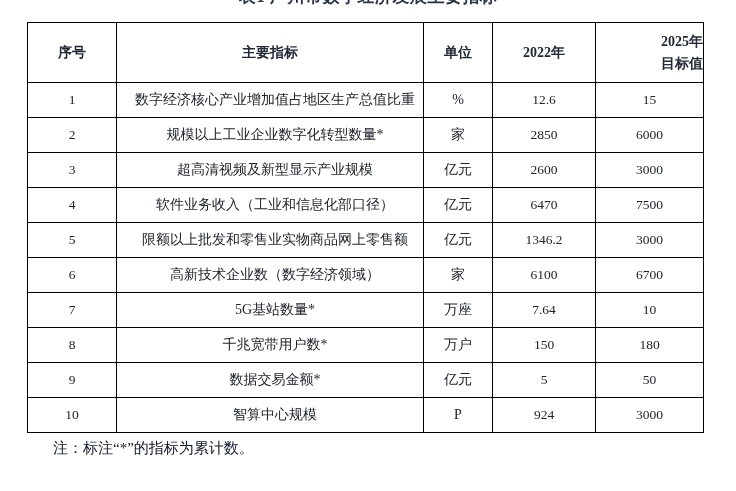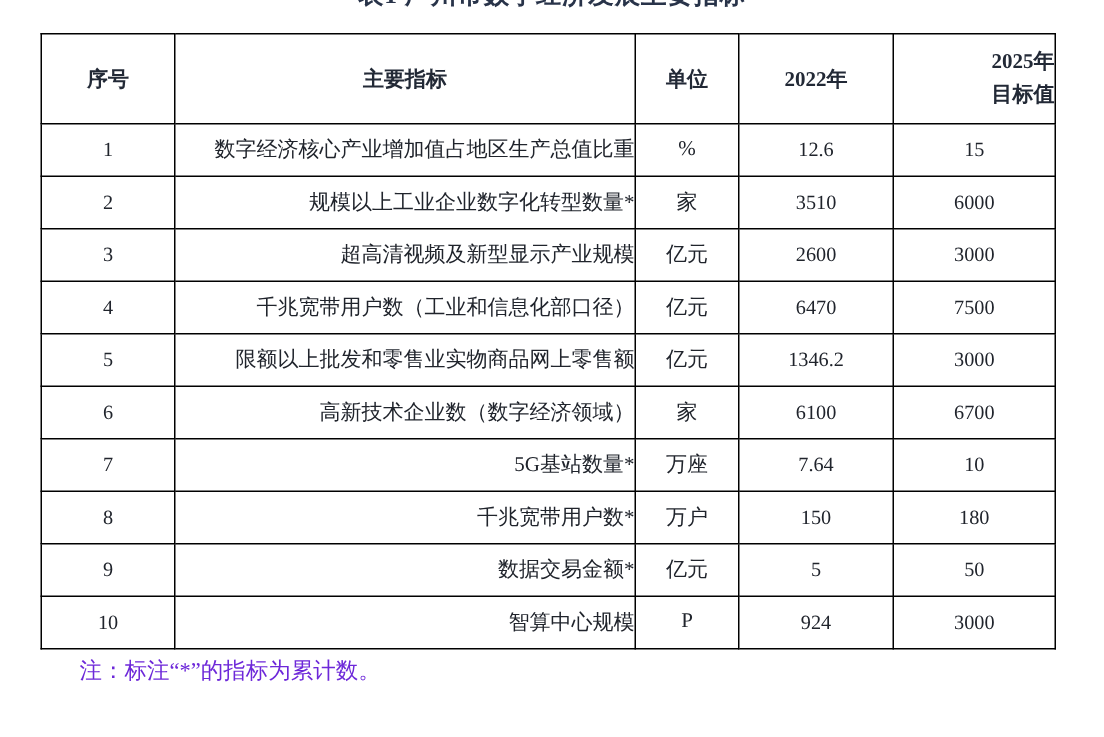--- a/index.html
+++ b/index.html
@@ -69,36 +69,36 @@
   .indicators-table th {
     font-weight: bold;
     color: #222936;
   }
   .indicators-table th .hline {
     display: block;
     line-height: 22px;
     text-align: right;
   }
   .indicators-table td.c-indicator {
-    text-align: right;
+    text-align: center;
     padding-left: 10px;
   }
   .indicators-table td.c-index,
   .indicators-table td.c-2022,
   .indicators-table td.c-2025 {
     font-size: 13.5px;
   }
   .footnote {
     position: absolute;
     left: 53px;
     top: 438px;
     margin: 0;
     font-size: 15px;
     line-height: 20px;
-    color: #6d28d9;
+    color: #0f172a;
   }
 </style>
 </head>
 <body>
 
 <div class="page">
 
   <div class="title-clip">
     <h1 class="doc-title">表1 广州市数字经济发展主要指标</h1>
   </div>
@@ -129,35 +129,35 @@
     <td class="c-indicator">数字经济核心产业增加值占地区生产总值比重</td>
     <td class="c-unit">%</td>
     <td class="c-2022">12.6</td>
     <td class="c-2025">15</td>
   </tr>
 
   <tr>
     <td class="c-index">2</td>
     <td class="c-indicator">规模以上工业企业数字化转型数量*</td>
     <td class="c-unit">家</td>
-    <td class="c-2022">3510</td>
+    <td class="c-2022">2850</td>
     <td class="c-2025">6000</td>
   </tr>
 
   <tr>
     <td class="c-index">3</td>
     <td class="c-indicator">超高清视频及新型显示产业规模</td>
     <td class="c-unit">亿元</td>
     <td class="c-2022">2600</td>
     <td class="c-2025">3000</td>
   </tr>
 
   <tr>
     <td class="c-index">4</td>
-    <td class="c-indicator">千兆宽带用户数（工业和信息化部口径）</td>
+    <td class="c-indicator">软件业务收入（工业和信息化部口径）</td>
     <td class="c-unit">亿元</td>
     <td class="c-2022">6470</td>
     <td class="c-2025">7500</td>
   </tr>
 
   <tr>
     <td class="c-index">5</td>
     <td class="c-indicator">限额以上批发和零售业实物商品网上零售额</td>
     <td class="c-unit">亿元</td>
     <td class="c-2022">1346.2</td>

